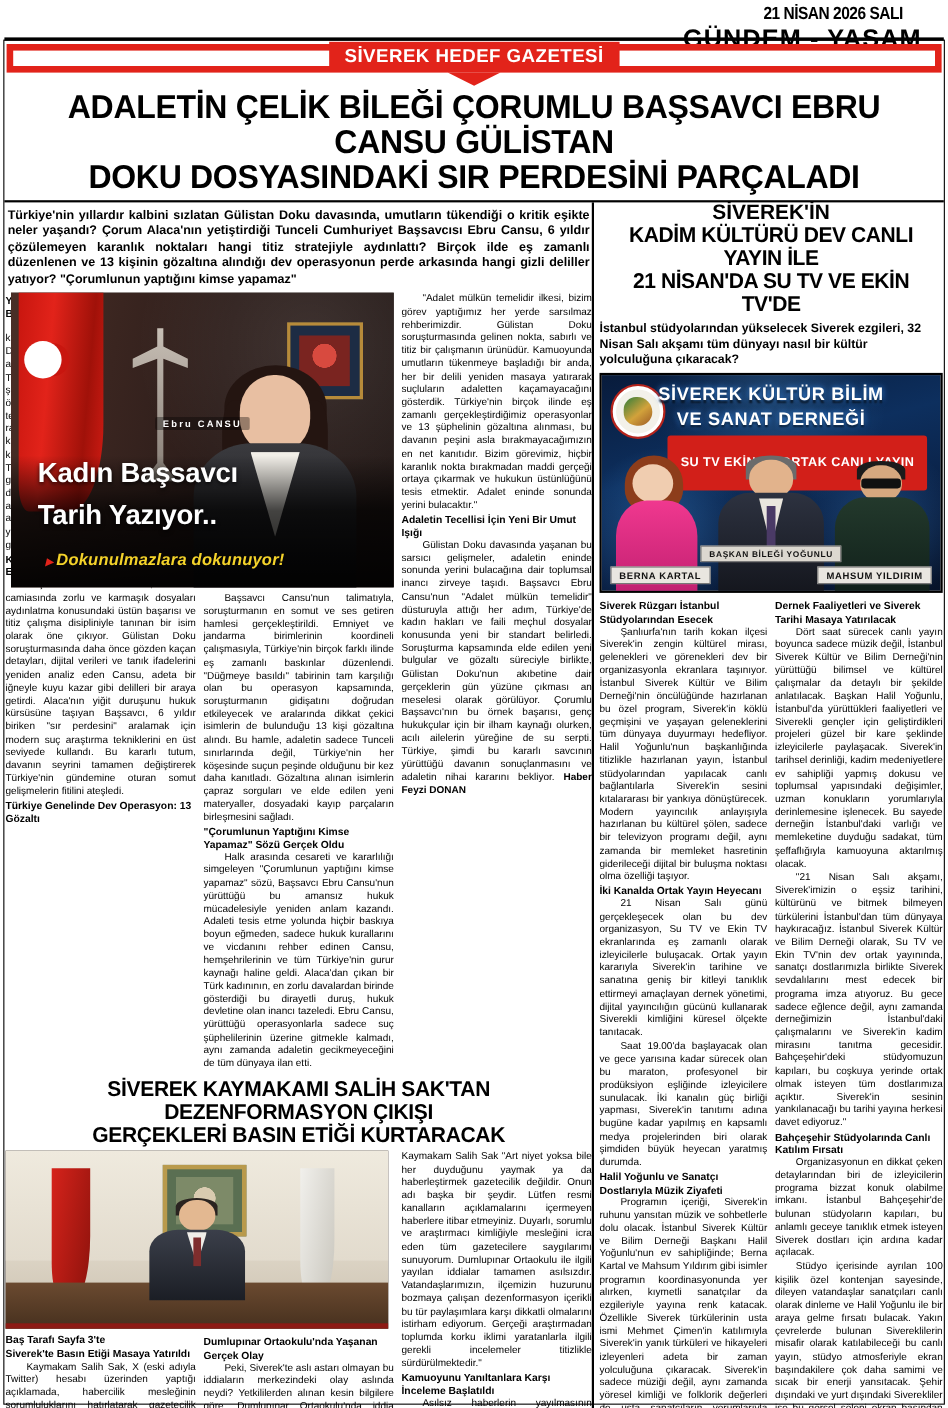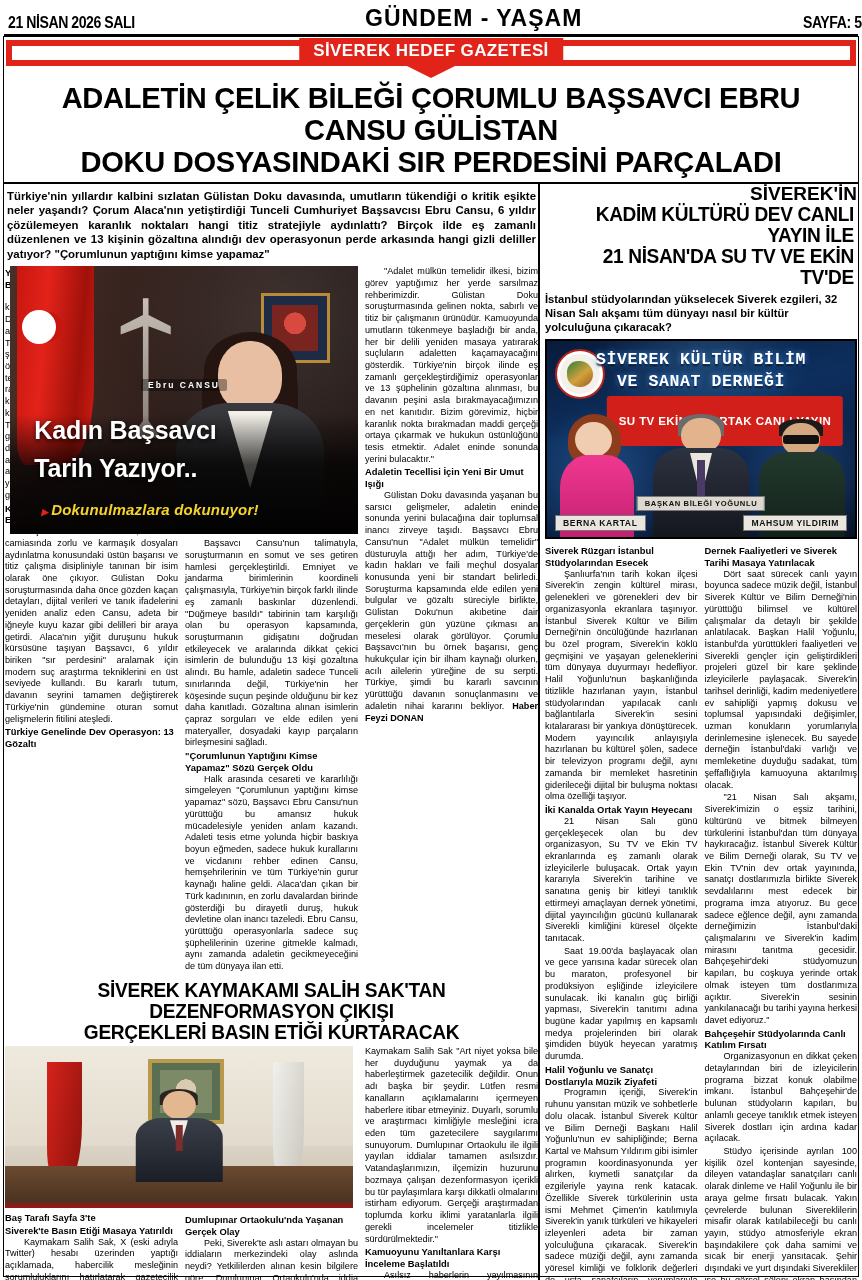--- a/index.html
+++ b/index.html
@@ -8,21 +8,21 @@
     background: #ffffff;
     font-family: "Liberation Sans", sans-serif;
     color: #000;
     overflow: hidden;
   }
   .page { position: relative; width: 862px; height: 1280px; padding: 0; }
 
   
   .masthead {
     display: flex; align-items: flex-end; justify-content: space-between;
-    padding: 4px 0 2px 8px; height: 34px;
+    padding: 4px 24px 2px 8px; height: 34px; flex-direction: column;
   }
   .masthead-date, .masthead-page {
     font-weight: bold; font-size: 16px; letter-spacing: -0.5px;
     transform: scaleX(0.88); transform-origin: left bottom;
     font-family: "Liberation Sans", sans-serif;
   }
   .masthead-page { transform-origin: right bottom; }
   .masthead-section {
     font-weight: bold; font-size: 23px; letter-spacing: 1px;
   }
@@ -161,21 +161,21 @@
   .ov-l1 { top: 56%; }
   .ov-l2 { top: 70%; }
   .ov-tag {
     position: absolute; left: 9%; bottom: 6%;
     color: #f4d32a; font-weight: bold; font-size: 15px; font-style: italic;
     letter-spacing: 0.2px;
   }
   .ov-tag::before { content: "\25B6  "; font-size: 9px; color: #e2231a; }
 
   
-  .rh { text-align: right; font-weight: bold; line-height: 1.07; }
+  .rh { text-align: center; font-weight: bold; line-height: 1.07; }
   .rh .l1 { font-size: 19px; }
   .rh .l2, .rh .l3 { font-size: 19.5px; letter-spacing: -0.4px; transform: scaleX(0.98); }
   .rh-sub {
     font-size: 11.2px; font-weight: bold; line-height: 1.27; margin-top: 4px;
     text-align: left;
   }
 
   .tv-promo {
     position: relative; width: 100%; height: 200px; margin-top: 5px;
     border: 2px solid #000; overflow: hidden;
@@ -194,21 +194,21 @@
     box-shadow: inset 0 0 0 3px #fff;
   }
   .tv-logo::after {
     content: ""; position: absolute; left: 22%; top: 22%; width: 56%; height: 56%;
     border-radius: 45% 55% 50% 48%;
     background: linear-gradient(140deg, #2f7d3a, #d2a23b 55%, #9c5a26);
   }
   .tv-t1, .tv-t2 {
     position: absolute; left: 50%; transform: translateX(-50%);
     color: #fff; font-weight: bold; font-size: 16.5px; letter-spacing: 0.6px;
-    text-shadow: 0 0 6px rgba(60,150,255,.9), 0 2px 2px #000; white-space: nowrap; font-family: Liberation Mono, monospace;
+    text-shadow: 0 0 6px rgba(60,150,255,.9), 0 2px 2px #000; white-space: nowrap;
   }
   .tv-t1 { top: 9px; }
   .tv-t2 { top: 31px; }
   .tv-band {
     position: absolute; left: 50%; top: 55px; transform: translateX(-50%);
     background: #d21f19; color: #fff; font-weight: bold; font-size: 11.5px;
     padding: 19px 12px; letter-spacing: .4px; white-space: nowrap;
     border-radius: 3px;
     margin-left: 24px;
   }

